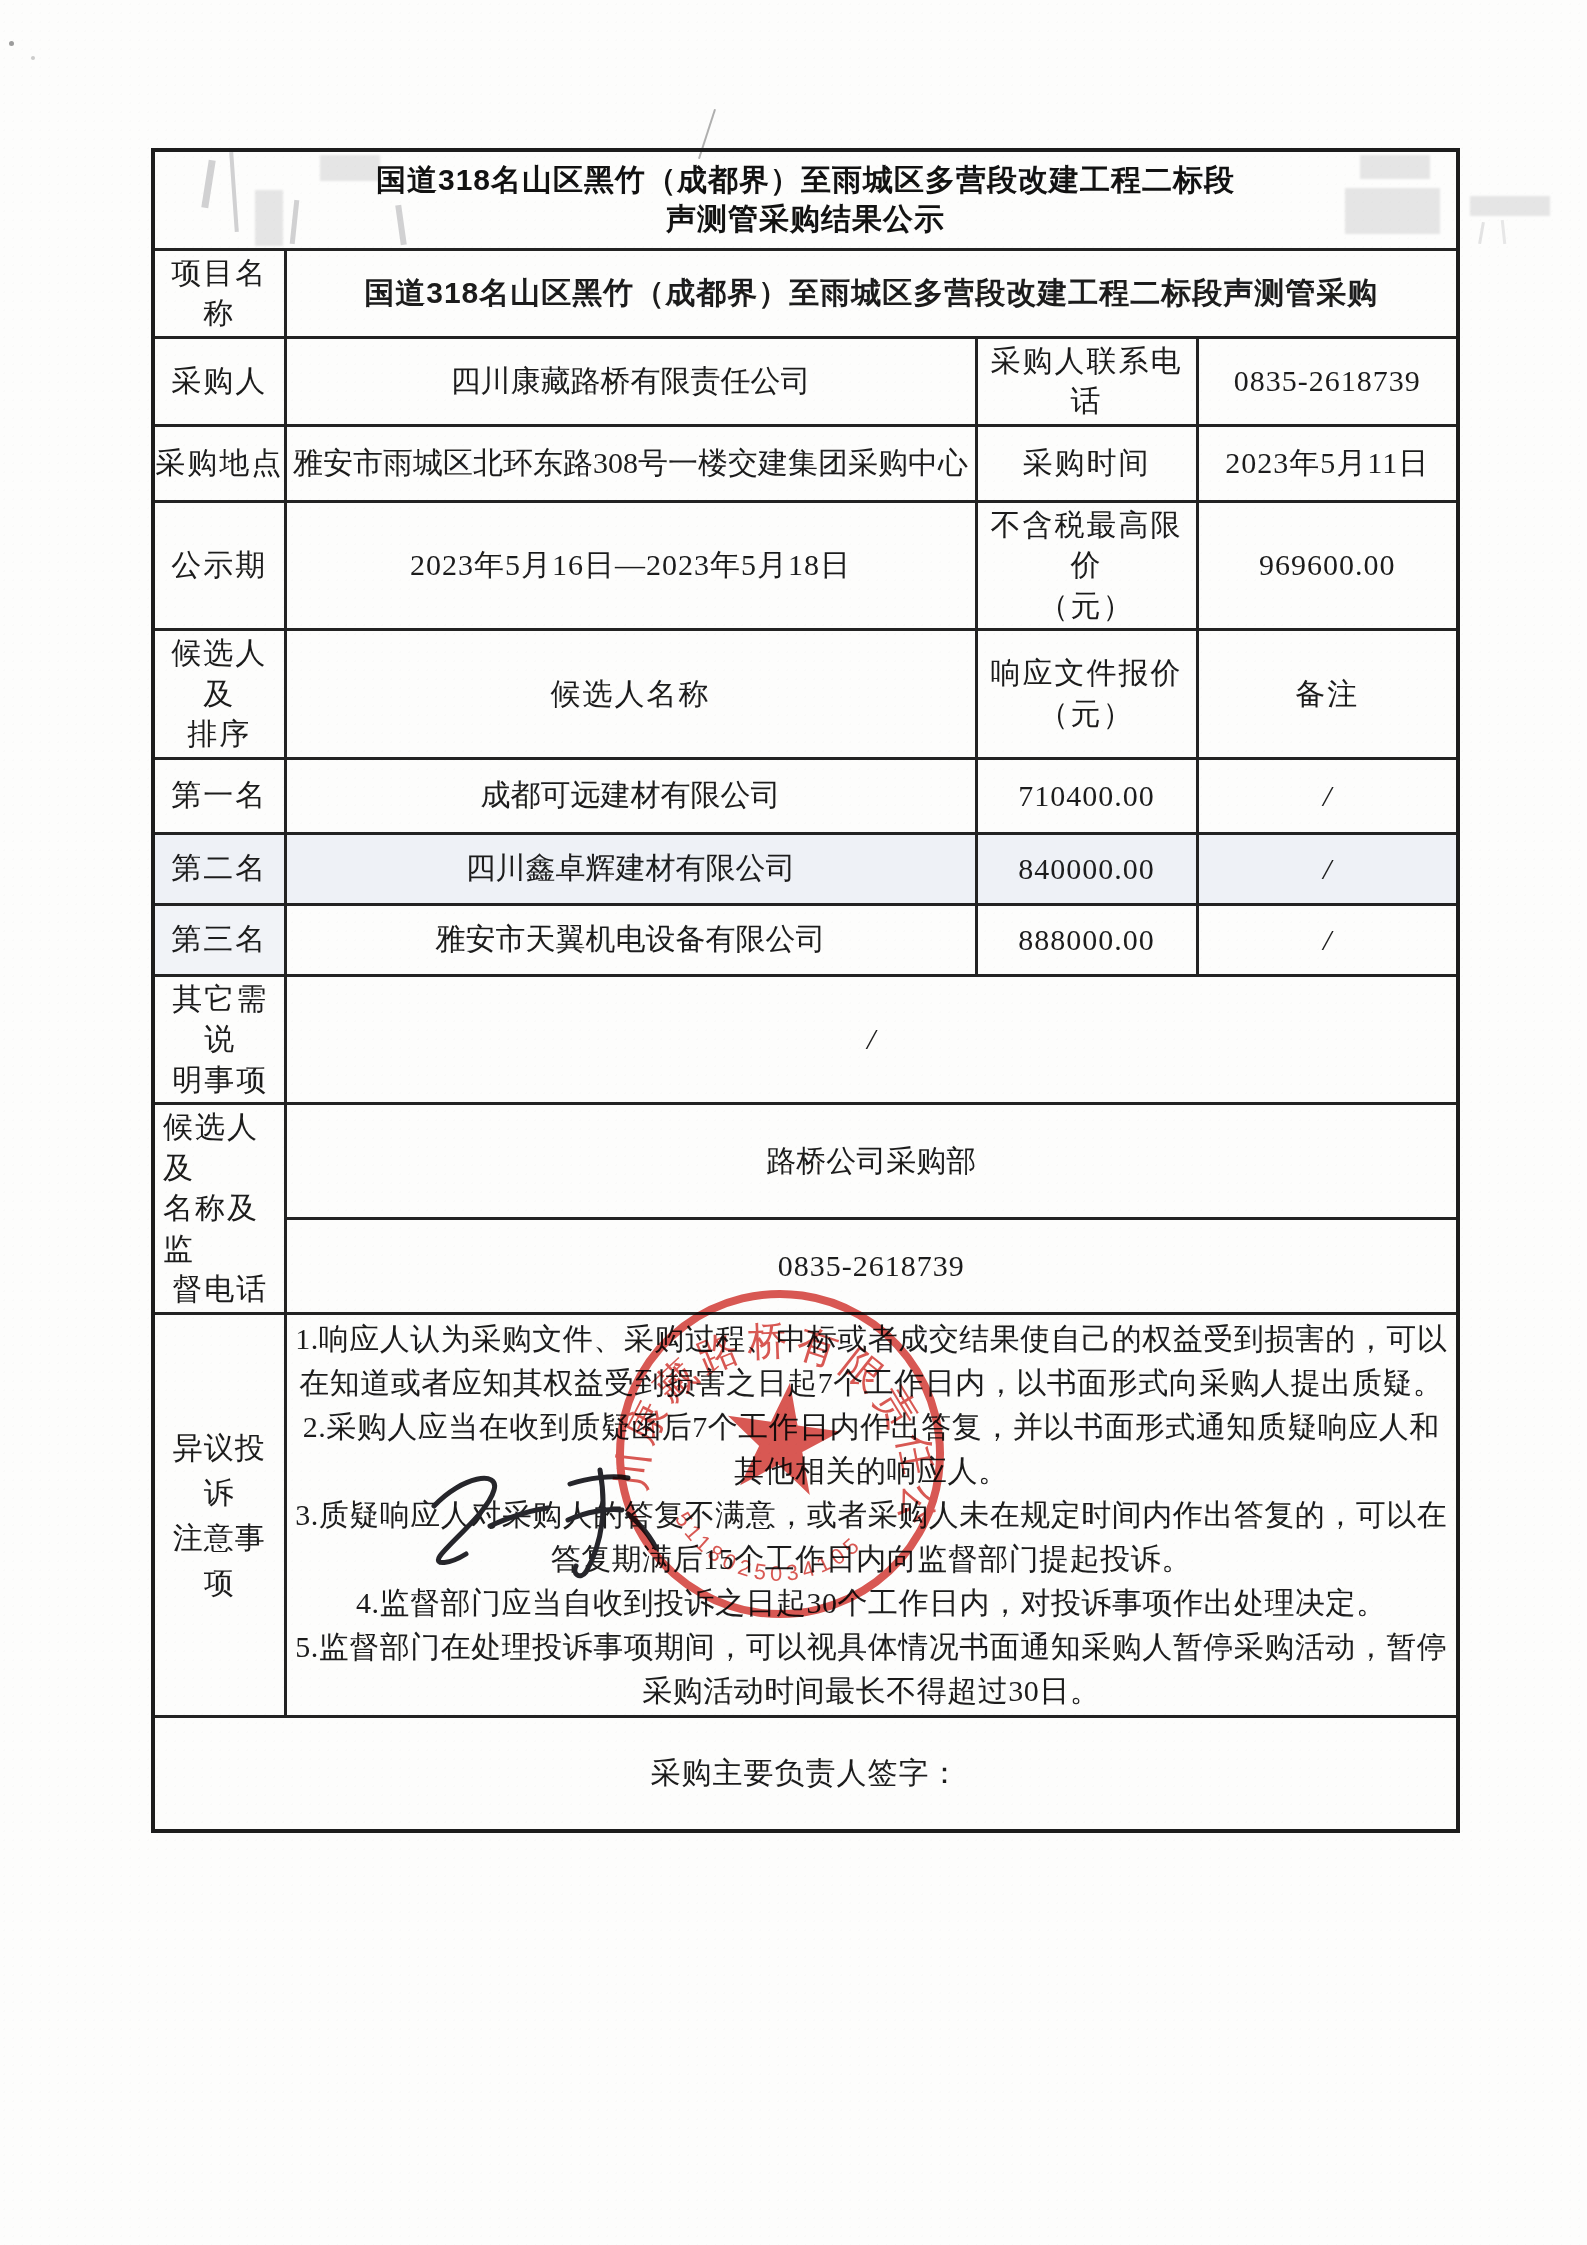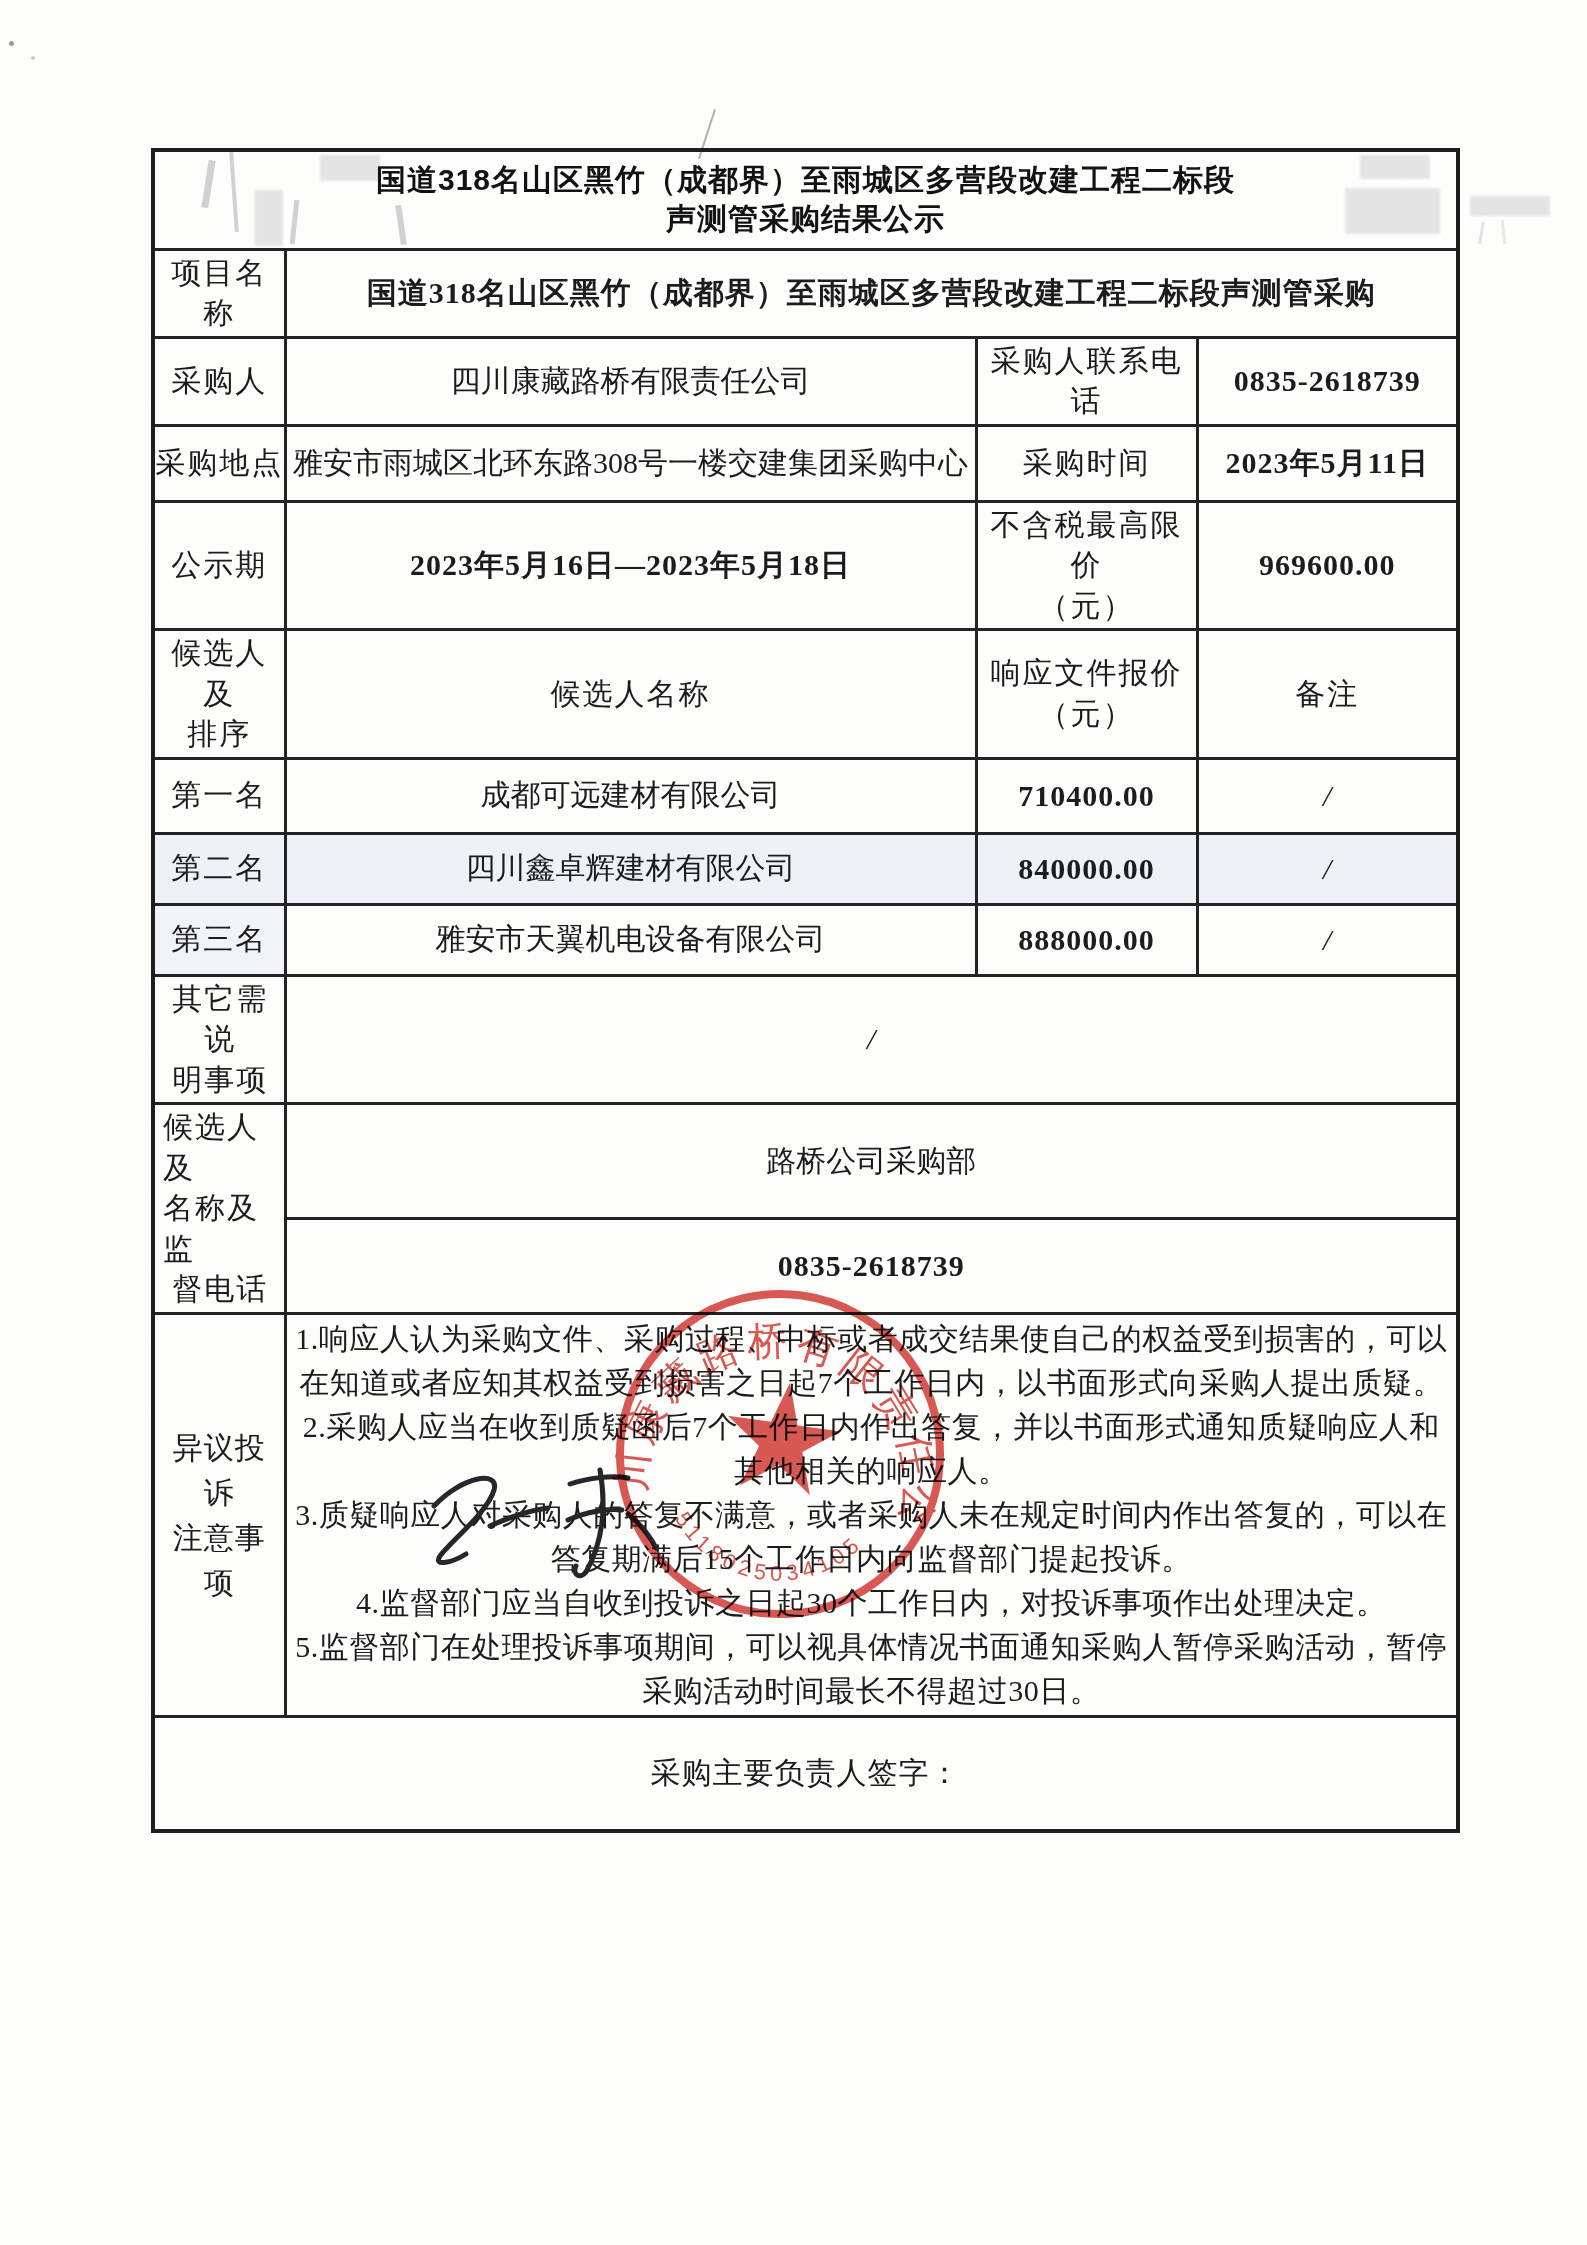--- a/index.html
+++ b/index.html
@@ -31,26 +31,26 @@
   .title-cell{
     font-family:"Liberation Sans","DejaVu Sans",sans-serif;
     font-weight:700;
     font-size:38px;
     line-height:1.28;
     letter-spacing:1px;
     color:#121212;
   }
   .label{letter-spacing:2px;line-height:1.35;}
   .sans-strong{
-    font-family:Liberation Serif, serif;
+    font-family:Liberation Sans, sans-serif;
     font-weight:600;
     font-size:30px;
     letter-spacing:1px;
   }
-  .num{font-family:"Liberation Serif","DejaVu Serif",serif;letter-spacing:1px;font-weight:bold;}
+  .num{font-family:"Liberation Serif","DejaVu Serif",serif;letter-spacing:1px;}
   .two-line{line-height:1.35;}
   .row-tint td{background:#eef1f6;}
   .row-tint3 td:first-child{background:#f1f3f7;}
   .slash{font-size:36px;font-style:italic;}
   .objection-cell{
     text-align:left;
     vertical-align:top;
     padding:8px 12px 6px 14px;
     font-size:28.5px;
     line-height:44px;

